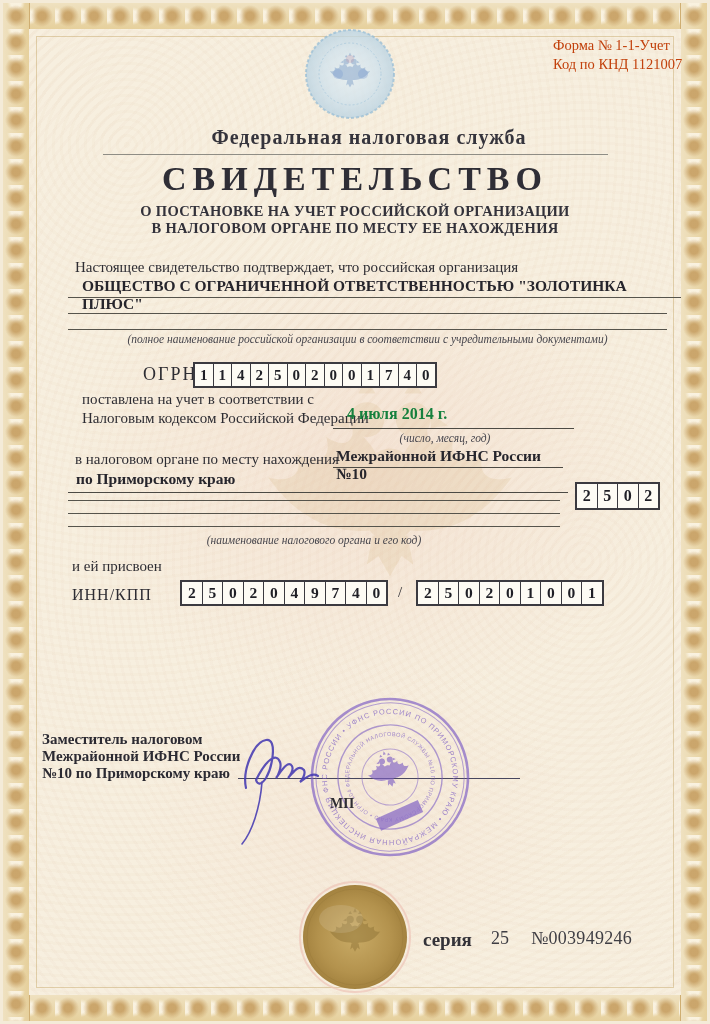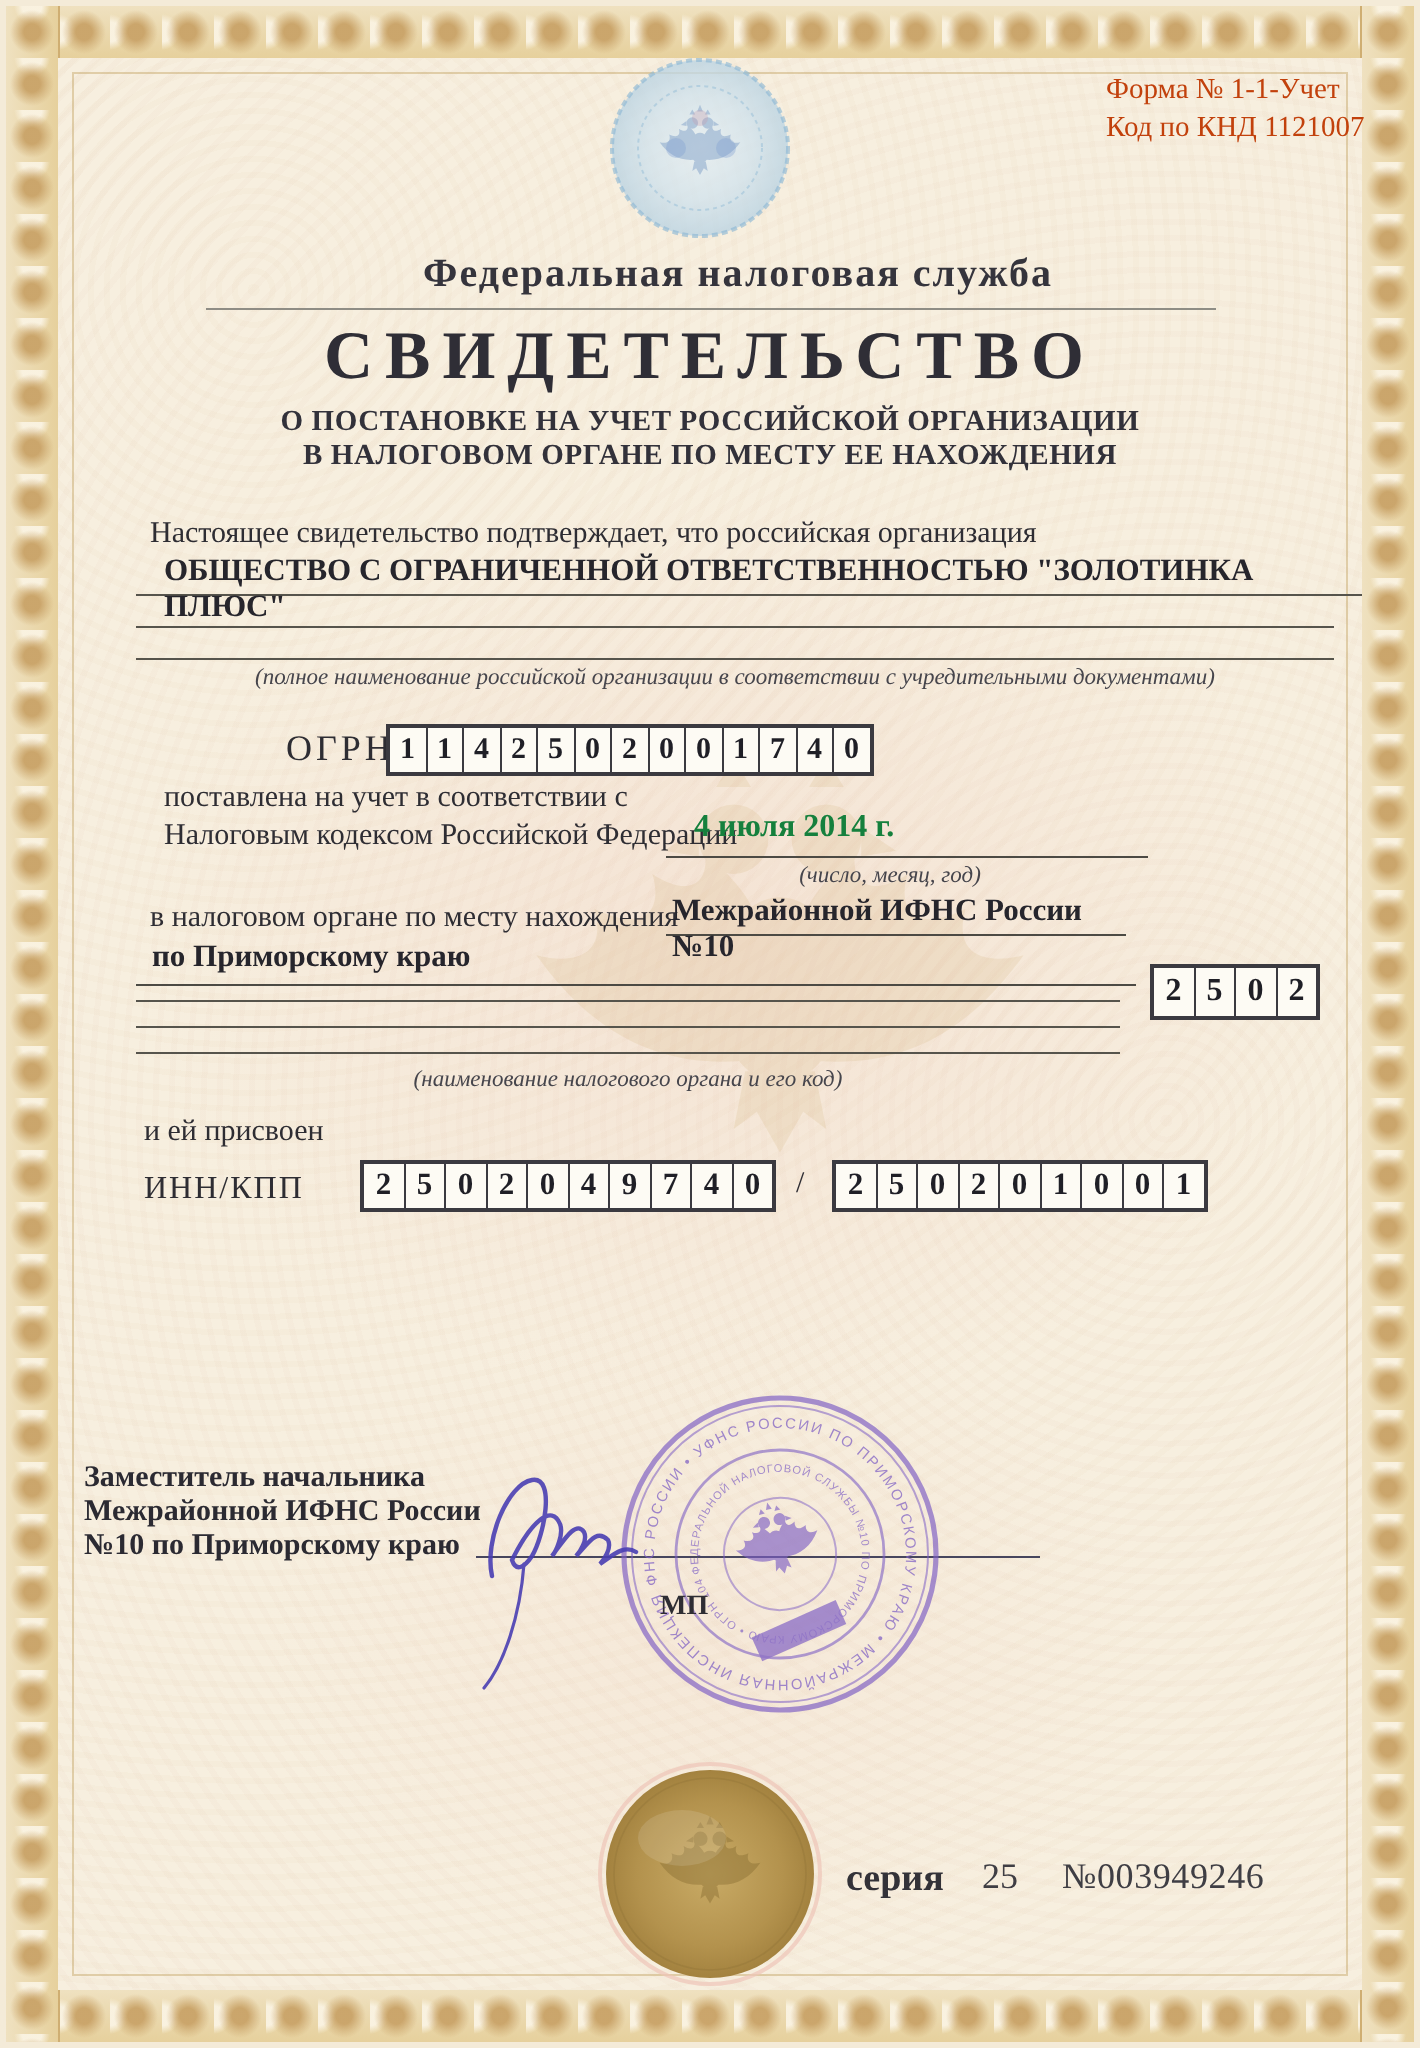--- a/index.html
+++ b/index.html
@@ -220,21 +220,21 @@
       <span class="cell">0</span>
       <span class="cell">2</span>
       <span class="cell">0</span>
       <span class="cell">1</span>
       <span class="cell">0</span>
       <span class="cell">0</span>
       <span class="cell">1</span>
     </div>
 
   <div class="abs sig-left">
-    <div>Заместитель начальника</div>
+    <div>Заместитель налоговом</div>
     <div>Межрайонной ИФНС России</div>
     <div>№10 по Приморскому краю</div>
   </div>
   <div class="abs sig-line"></div>
 
   <svg class="abs stamp-svg" viewBox="0 0 174 174">
     <g transform="rotate(-14 87 87)" opacity="0.85">
       <circle cx="87" cy="87" r="78" fill="none" stroke="#7e5fc4" stroke-width="2.6" opacity="0.8"></circle>
       <circle cx="87" cy="87" r="74" fill="none" stroke="#7e5fc4" stroke-width="1" opacity="0.65"></circle>
       <circle cx="87" cy="87" r="52" fill="none" stroke="#7e5fc4" stroke-width="1.4" opacity="0.7"></circle>

